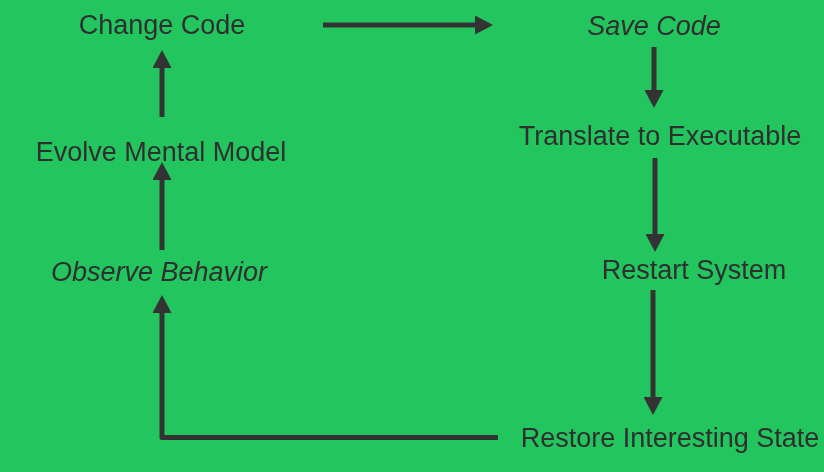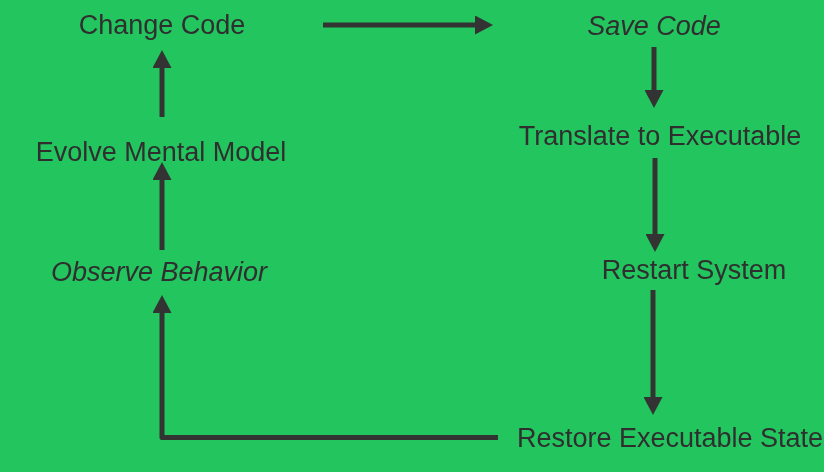--- a/index.html
+++ b/index.html
@@ -60,15 +60,15 @@
   <div class="node-label" style="left: 654px; top: 27px; color: rgb(47, 47, 47); font-style: italic;">Save Code</div>
 
   <div class="node-label" style="left: 161px; top: 153px; color: rgb(47, 47, 47);">Evolve Mental Model</div>
 
   <div class="node-label" style="left: 660px; top: 137px; color: rgb(47, 47, 47);">Translate to Executable</div>
 
   <div class="node-label" style="left: 159px; top: 273px; color: rgb(47, 47, 47); font-style: italic;">Observe Behavior</div>
 
   <div class="node-label" style="left: 684px; top: 271px; color: rgb(47, 47, 47); margin-left: 10px;">Restart System</div>
 
-  <div class="node-label" style="left: 670px; top: 439px; color: rgb(47, 47, 47);">Restore Executable State</div>
+  <div class="node-label" style="left: 670px; top: 439px; color: rgb(47, 47, 47);">Restore Interesting State</div>
 
 </div>
 
 </body></html>

